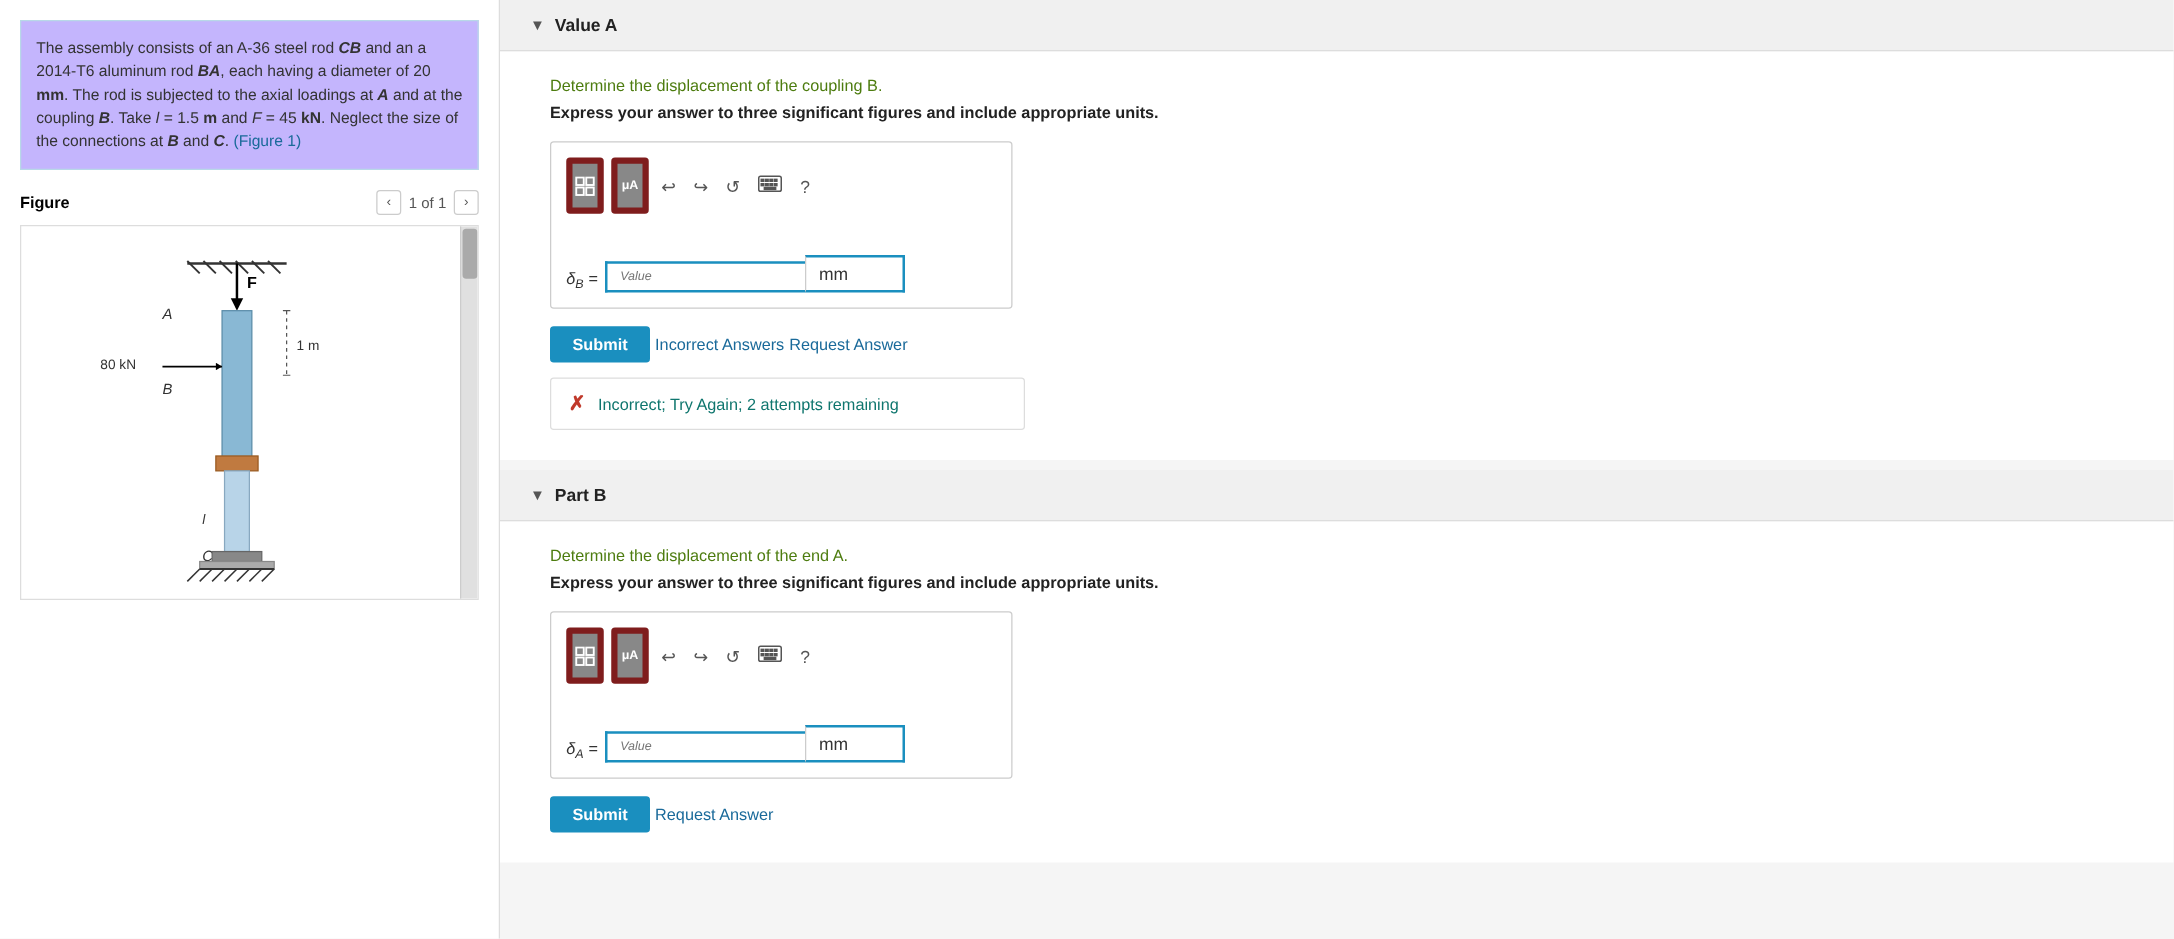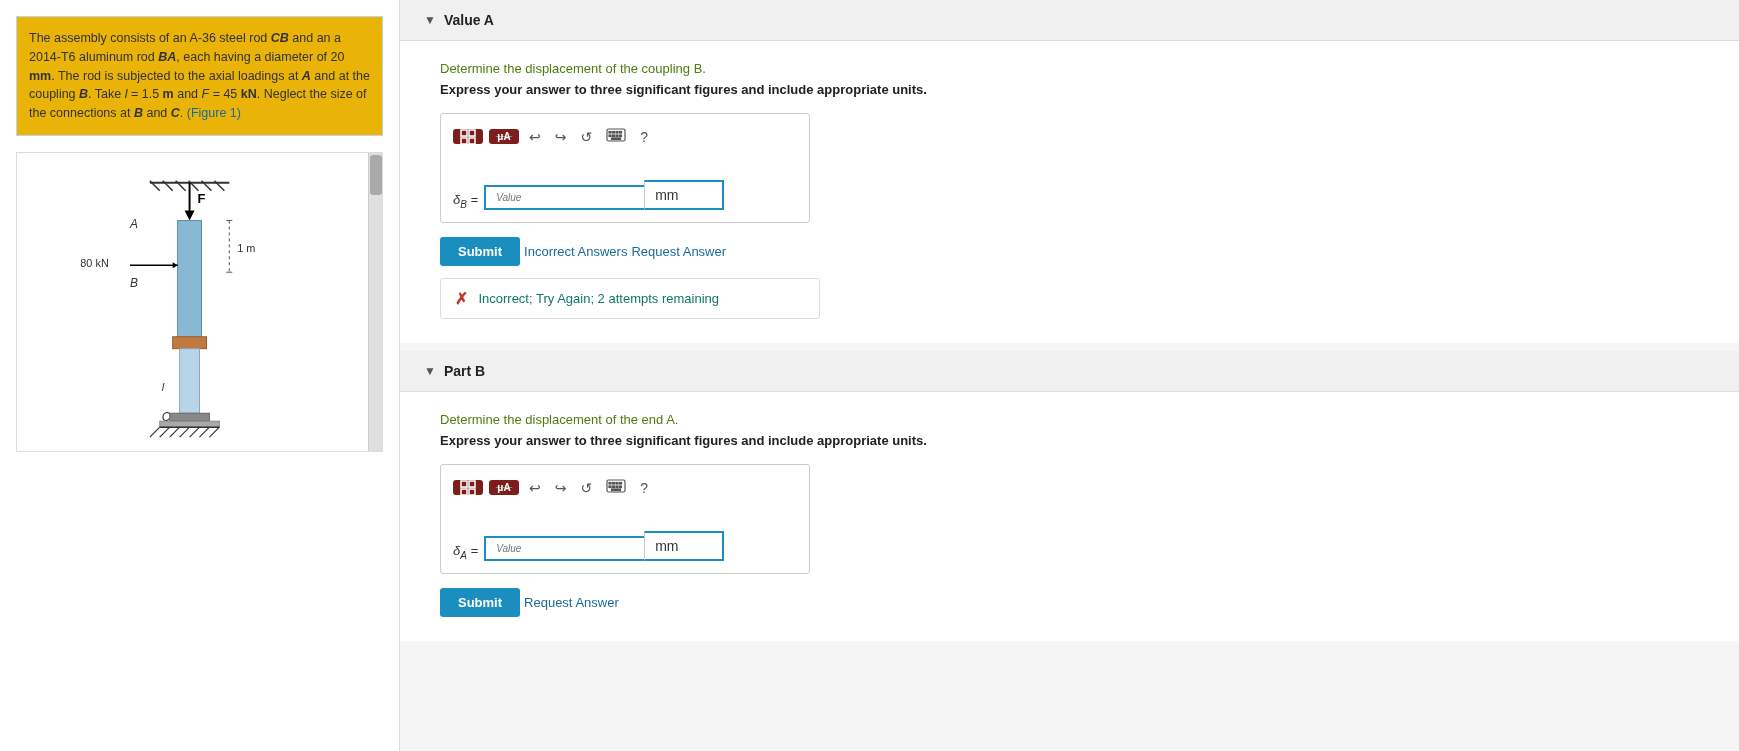--- a/index.html
+++ b/index.html
@@ -9,21 +9,21 @@
     .left-panel {
       width: 400px;
       min-width: 400px;
       background: #fff;
       border-right: 1px solid #ddd;
       display: flex;
       flex-direction: column;
       height: 100%;
     }
     .problem-text {
-      background: #eab308;
+      background: #c4b5fd;
       border: 1px solid #b8d8e8;
       margin: 16px;
       padding: 12px;
       font-size: 12.5px;
       line-height: 1.5;
       color: #333;
     }
     .problem-text .bold-italic { font-style: italic; font-weight: bold; }
     .problem-text a { color: #1a6a9a; text-decoration: none; }
     .figure-section {
@@ -123,22 +123,22 @@
       max-width: 370px;
     }
     .toolbar {
       display: flex;
       align-items: center;
       gap: 6px;
       margin-bottom: 10px;
     }
     .toolbar-btn {
       width: 30px;
-      height: 15px;
-      border: 7px solid #7f1d1d;
+      height: 45px;
+      border: 5px solid #7f1d1d;
       background: #e8e8e8;
       border-radius: 3px;
       cursor: pointer;
       display: flex; align-items: center; justify-content: center;
       font-size: 11px;
       color: #444;
     }
     .toolbar-btn.grid-btn {
       background: #888;
       color: #fff;
@@ -263,20 +263,28 @@
 
 <div class="left-panel">
   <div class="problem-text">
     <span>
       The assembly consists of an A-36 steel rod <span class="bold-italic">CB</span> and an a 2014-T6 aluminum rod <span class="bold-italic">BA</span>, each having a diameter of 20 <strong>mm</strong>. The rod is subjected to the axial loadings at <span class="bold-italic">A</span> and at the coupling <span class="bold-italic">B</span>. Take <em>l</em> = 1.5 <strong>m</strong> and <em>F</em> = 45 <strong>kN</strong>. Neglect the size of the connections at <span class="bold-italic">B</span> and <span class="bold-italic">C</span>.
     </span>
     <a href="#">(Figure 1)</a>
   </div>
 
   <div class="figure-section">
+    <div class="figure-header">
+      <span class="figure-title">Figure</span>
+      <div class="figure-nav">
+        <button>‹</button>
+        <span>1 of 1</span>
+        <button>›</button>
+      </div>
+    </div>
 
     <div class="figure-canvas">
       
       <svg class="figure-svg" viewBox="0 0 340 300">
 
         <line x1="120" y1="30" x2="200" y2="30" stroke="#333" stroke-width="2"></line>
         <line x1="120" y1="28" x2="130" y2="38" stroke="#333" stroke-width="1.5"></line>
         <line x1="133" y1="28" x2="143" y2="38" stroke="#333" stroke-width="1.5"></line>
         <line x1="146" y1="28" x2="156" y2="38" stroke="#333" stroke-width="1.5"></line>
         <line x1="159" y1="28" x2="169" y2="38" stroke="#333" stroke-width="1.5"></line>

